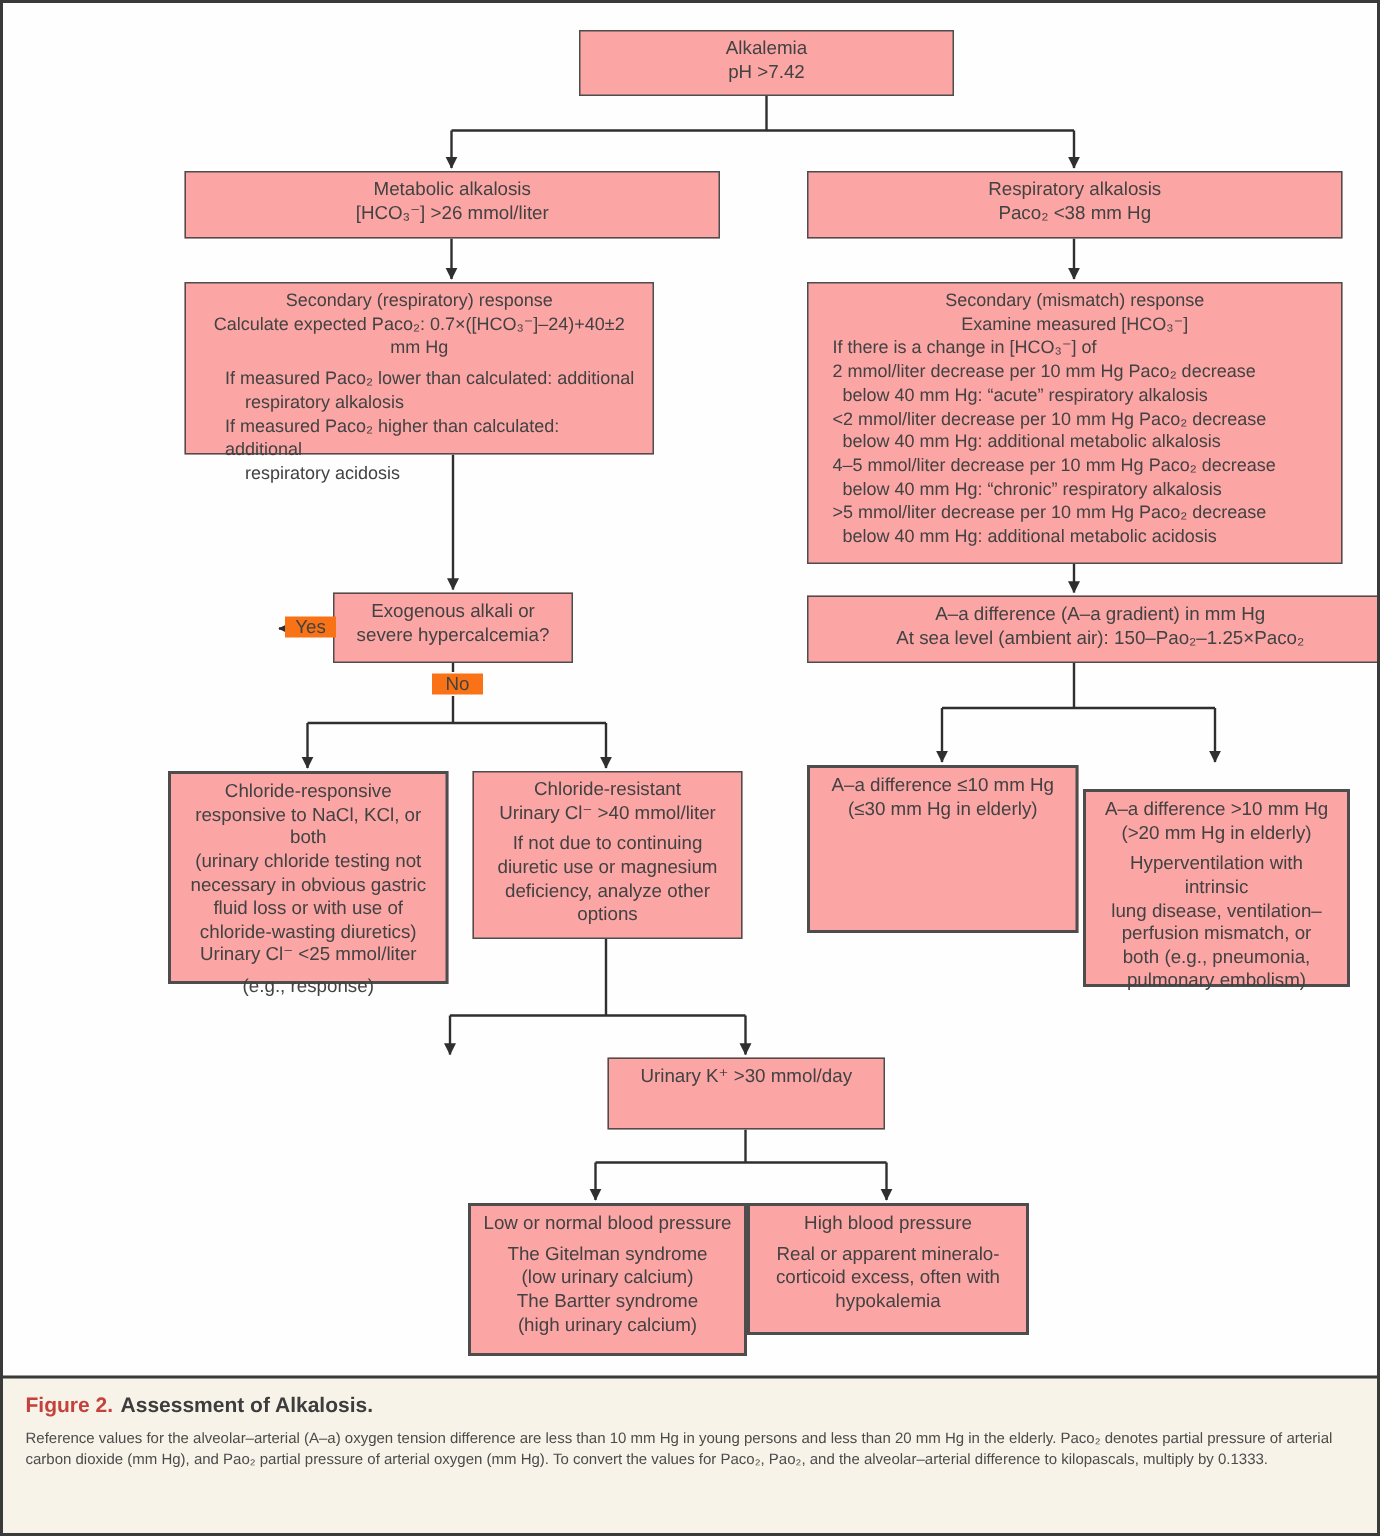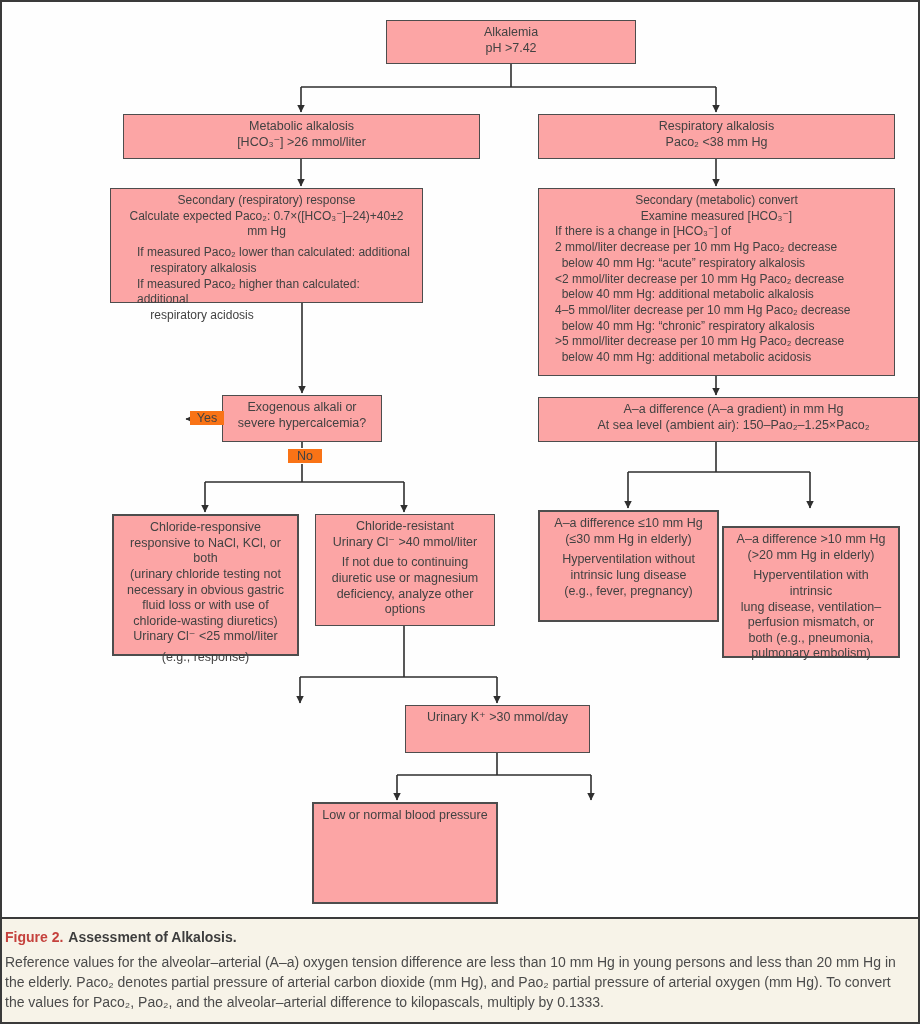--- a/index.html
+++ b/index.html
@@ -29,26 +29,26 @@
   .box .b{white-space:pre-wrap;margin-top:5px;}
   .box .b.left{text-align:left;padding-left:18px;}
   .box.small{font-size:12px;line-height:1.31;}
   .edge-label{
     position:absolute;background:#f97316;color:#424242;
     font-size:12.5px;padding:0 3px;text-align:center;
   }
   #caption-area{
     position:absolute;left:0;top:915px;width:916px;height:105px;
     background:#f7f3e8;border-top:2px solid #3a3a3a;
-    box-sizing:border-box;padding:9px 15px 0 3px;
+    box-sizing:border-box;padding:9px 15px 0 15px;
   }
   .fig-label{color:#c5413c;font-weight:bold;font-size:14px;}
   .fig-title{color:#3d3d3d;font-weight:bold;font-size:14px;margin-left:5px;}
   .fig-caption{
-    margin-top:7px;font-size:14px;line-height:1.42;color:#4b4b4b;
+    margin-top:7px;font-size:10px;line-height:1.42;color:#4b4b4b;
   }
 </style>
 </head>
 <body>
 
 <div id="figure-root">
   <div id="flow-area">
 
     <svg id="connector-layer" width="916" height="915" viewBox="0 0 916 915">
       <defs>
@@ -90,31 +90,31 @@
     <div class="box" style="left:121px;top:112px;width:357px;height:45px">
       <div class="t">Metabolic alkalosis
 [HCO₃⁻] &gt;26 mmol/liter</div>
     </div>
 
     <div class="box" style="left:536px;top:112px;width:357px;height:45px">
       <div class="t">Respiratory alkalosis
 Paco₂ &lt;38 mm Hg</div>
     </div>
 
-    <div class="box small" style="left:108px;top:186px;width:313px;height:115px">
+    <div class="box small" style="left:121px;top:186px;width:313px;height:115px">
       <div class="t">Secondary (respiratory) response
 Calculate expected Paco₂: 0.7×([HCO₃⁻]–24)+40±2 mm Hg</div>
       <div class="b left">If measured Paco₂ lower than calculated: additional
     respiratory alkalosis
 If measured Paco₂ higher than calculated: additional
     respiratory acidosis</div>
     </div>
 
     <div class="box small" style="left:536px;top:186px;width:357px;height:188px">
-      <div class="t">Secondary (metabolic) convert
+      <div class="t">Secondary (mismatch) response
 Examine measured [HCO₃⁻]</div>
       <div class="b left" style="padding-left:8px;margin-top:0">If there is a change in [HCO₃⁻] of
 2 mmol/liter decrease per 10 mm Hg Paco₂ decrease
   below 40 mm Hg: “acute” respiratory alkalosis
 &lt;2 mmol/liter decrease per 10 mm Hg Paco₂ decrease
   below 40 mm Hg: additional metabolic alkalosis
 4–5 mmol/liter decrease per 10 mm Hg Paco₂ decrease
   below 40 mm Hg: “chronic” respiratory alkalosis
 &gt;5 mmol/liter decrease per 10 mm Hg Paco₂ decrease
   below 40 mm Hg: additional metabolic acidosis</div>
@@ -150,44 +150,51 @@
 Urinary Cl⁻ &gt;40 mmol/liter</div>
       <div class="b">If not due to continuing
 diuretic use or magnesium
 deficiency, analyze other
 options</div>
     </div>
 
     <div class="box thick" style="left:536px;top:508px;width:181px;height:112px">
       <div class="t">A–a difference ≤10 mm Hg
 (≤30 mm Hg in elderly)</div>
-      <div class="b">Hyperventilation without
-intrinsic lung disease
-(e.g., fever, pregnancy)</div>
     </div>
 
     <div class="box thick" style="left:720px;top:524px;width:178px;height:132px">
       <div class="t">A–a difference &gt;10 mm Hg
 (&gt;20 mm Hg in elderly)</div>
       <div class="b">Hyperventilation with intrinsic
 lung disease, ventilation–
 perfusion mismatch, or
 both (e.g., pneumonia,
 pulmonary embolism)</div>
     </div>
 
 
     <div class="box" style="left:403px;top:703px;width:185px;height:48px">
       <div class="t">Urinary K⁺ &gt;30 mmol/day</div>
     </div>
 
     <div class="box thick" style="left:310px;top:800px;width:186px;height:102px">
       <div class="t">Low or normal blood pressure</div>
-    </div>
-
+      <div class="b">The Gitelman syndrome
+(low urinary calcium)
+The Bartter syndrome
+(high urinary calcium)</div>
+    </div>
+
+    <div class="box thick" style="left:496px;top:800px;width:188px;height:88px">
+      <div class="t">High blood pressure</div>
+      <div class="b">Real or apparent mineralo-
+corticoid excess, often with
+hypokalemia</div>
+    </div>
 
   </div>
 
   <div id="caption-area">
     <div>
       <span class="fig-label">Figure 2.</span><span class="fig-title">Assessment of Alkalosis.</span>
     </div>
     <div class="fig-caption">Reference values for the alveolar–arterial (A–a) oxygen tension difference are less than 10 mm Hg in young persons and less than 20 mm Hg in the elderly. Paco₂ denotes partial pressure of arterial carbon dioxide (mm Hg), and Pao₂ partial pressure of arterial oxygen (mm Hg). To convert the values for Paco₂, Pao₂, and the alveolar–arterial difference to kilopascals, multiply by 0.1333.</div>
   </div>
 </div>

